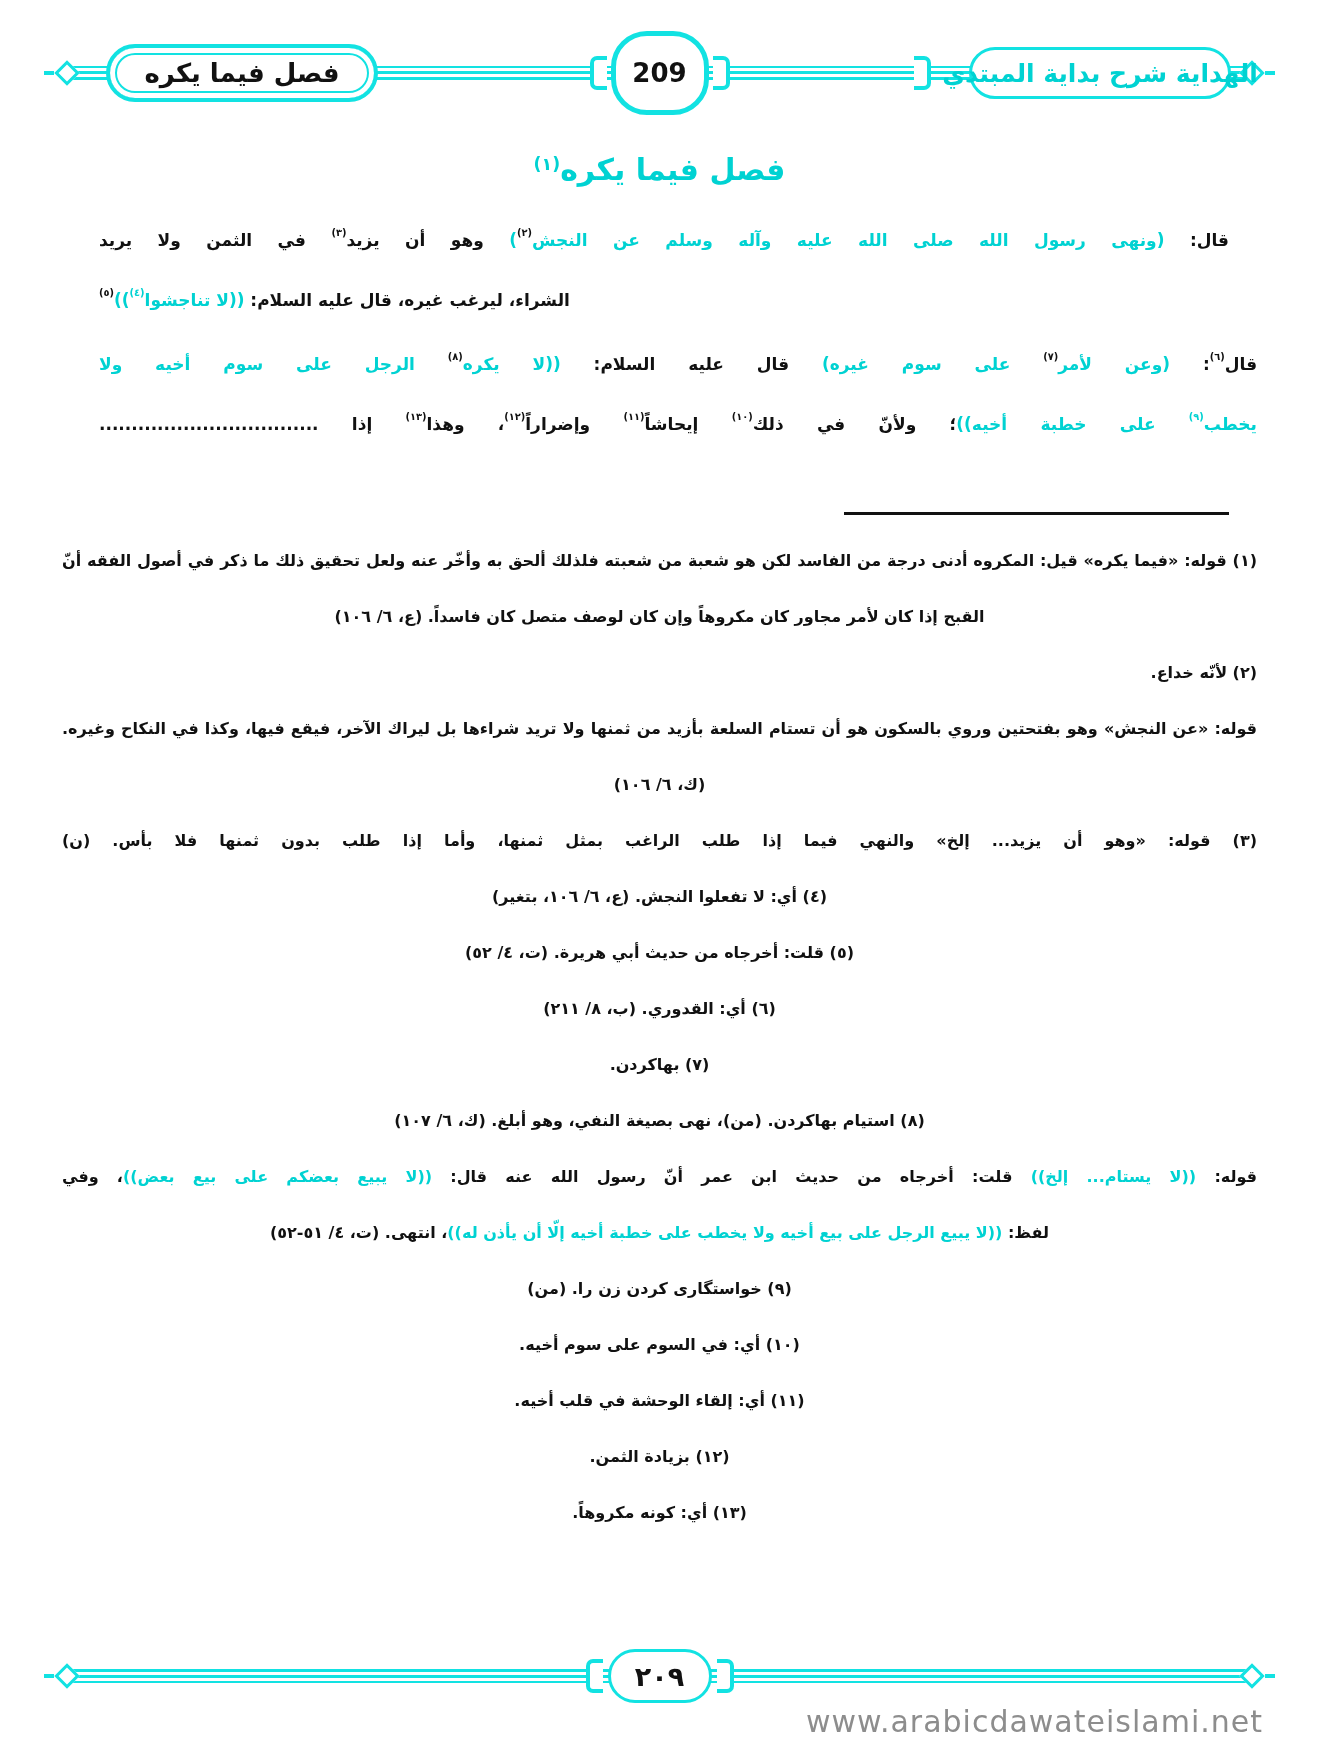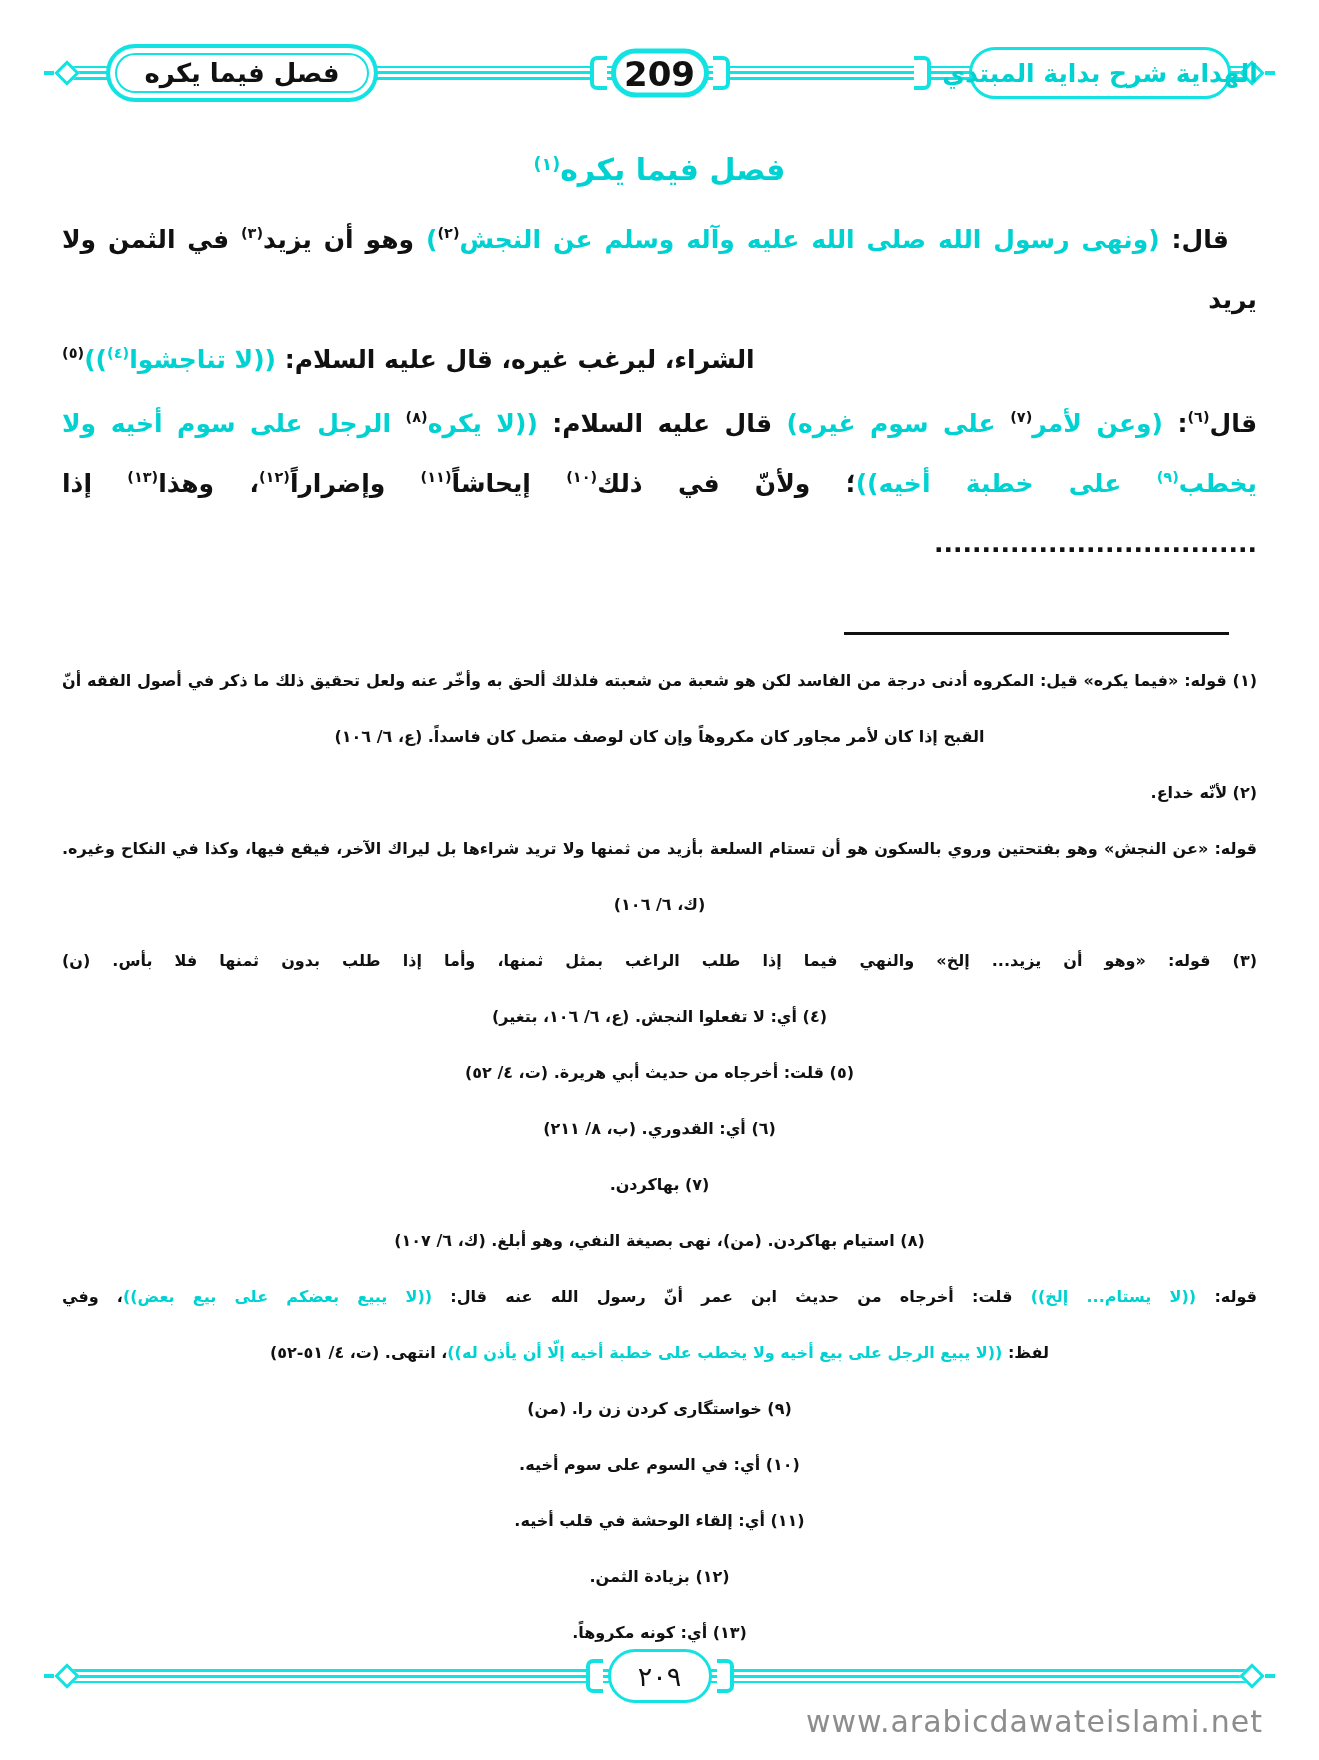--- a/index.html
+++ b/index.html
@@ -30,28 +30,28 @@
   .finial::before{content:"";position:absolute;inset:6px;border:3px solid var(--accent);
     background:#fff;transform:rotate(45deg);}
   .finial::after{content:"";position:absolute;top:50%;margin-top:-2px;width:10px;height:4px;background:var(--accent);}
   .finial.fin-left::after{left:-8px;}
   .finial.fin-right::after{right:-8px;}
 
   .band-header{top:38px;height:70px;}
   .band-footer{top:1645px;height:62px;}
 
   .chapter-tab{left:106px;width:272px;height:58px;font-size:26px;font-weight:700;color:var(--ink);}
-  .page-badge{left:50%;transform:translate(-50%,-50%);width:98px;height:49px;font-size:34px;font-weight:700;color:var(--ink);}
+  .page-badge{left:50%;transform:translate(-50%,-50%);width:98px;height:84px;font-size:26px;font-weight:700;color:var(--ink);}
   .title-badge{right:88px;width:262px;height:52px;font-size:25px;font-weight:700;color:var(--quote);}
-  .footer-badge{left:50%;transform:translate(-50%,-50%);width:104px;height:54px;font-size:27px;font-weight:400;color:var(--ink);}
+  .footer-badge{left:50%;transform:translate(-50%,-50%);width:104px;height:54px;font-size:27px;font-weight:700;color:var(--ink);}
 
   
   main{position:absolute;top:0;left:0;right:0;padding:142px 62px 0;direction:rtl;}
   .chapter-title{text-align:center;font-size:30px;font-weight:700;line-height:56px;color:var(--quote);}
-  .bl{font-size:25px;font-weight:700;line-height:60px;color:var(--ink);}
+  .bl{font-size:17px;font-weight:700;line-height:60px;color:var(--ink);margin-left:37px;}
   .bl.jj{text-align:justify;text-align-last:justify;}
   .bl.c{text-align:left;}
   .bl.indent{text-indent:28px;}
   .bl.pgap{margin-top:4px;}
   .first-line{margin-top:12px;}
 
   .fn-sep{height:3px;width:385px;background:var(--ink);margin:58px 28px 0 auto;}
 
   .footnotes{margin-top:18px;}
   .fn{font-size:16px;font-weight:700;line-height:56px;color:var(--ink);}

